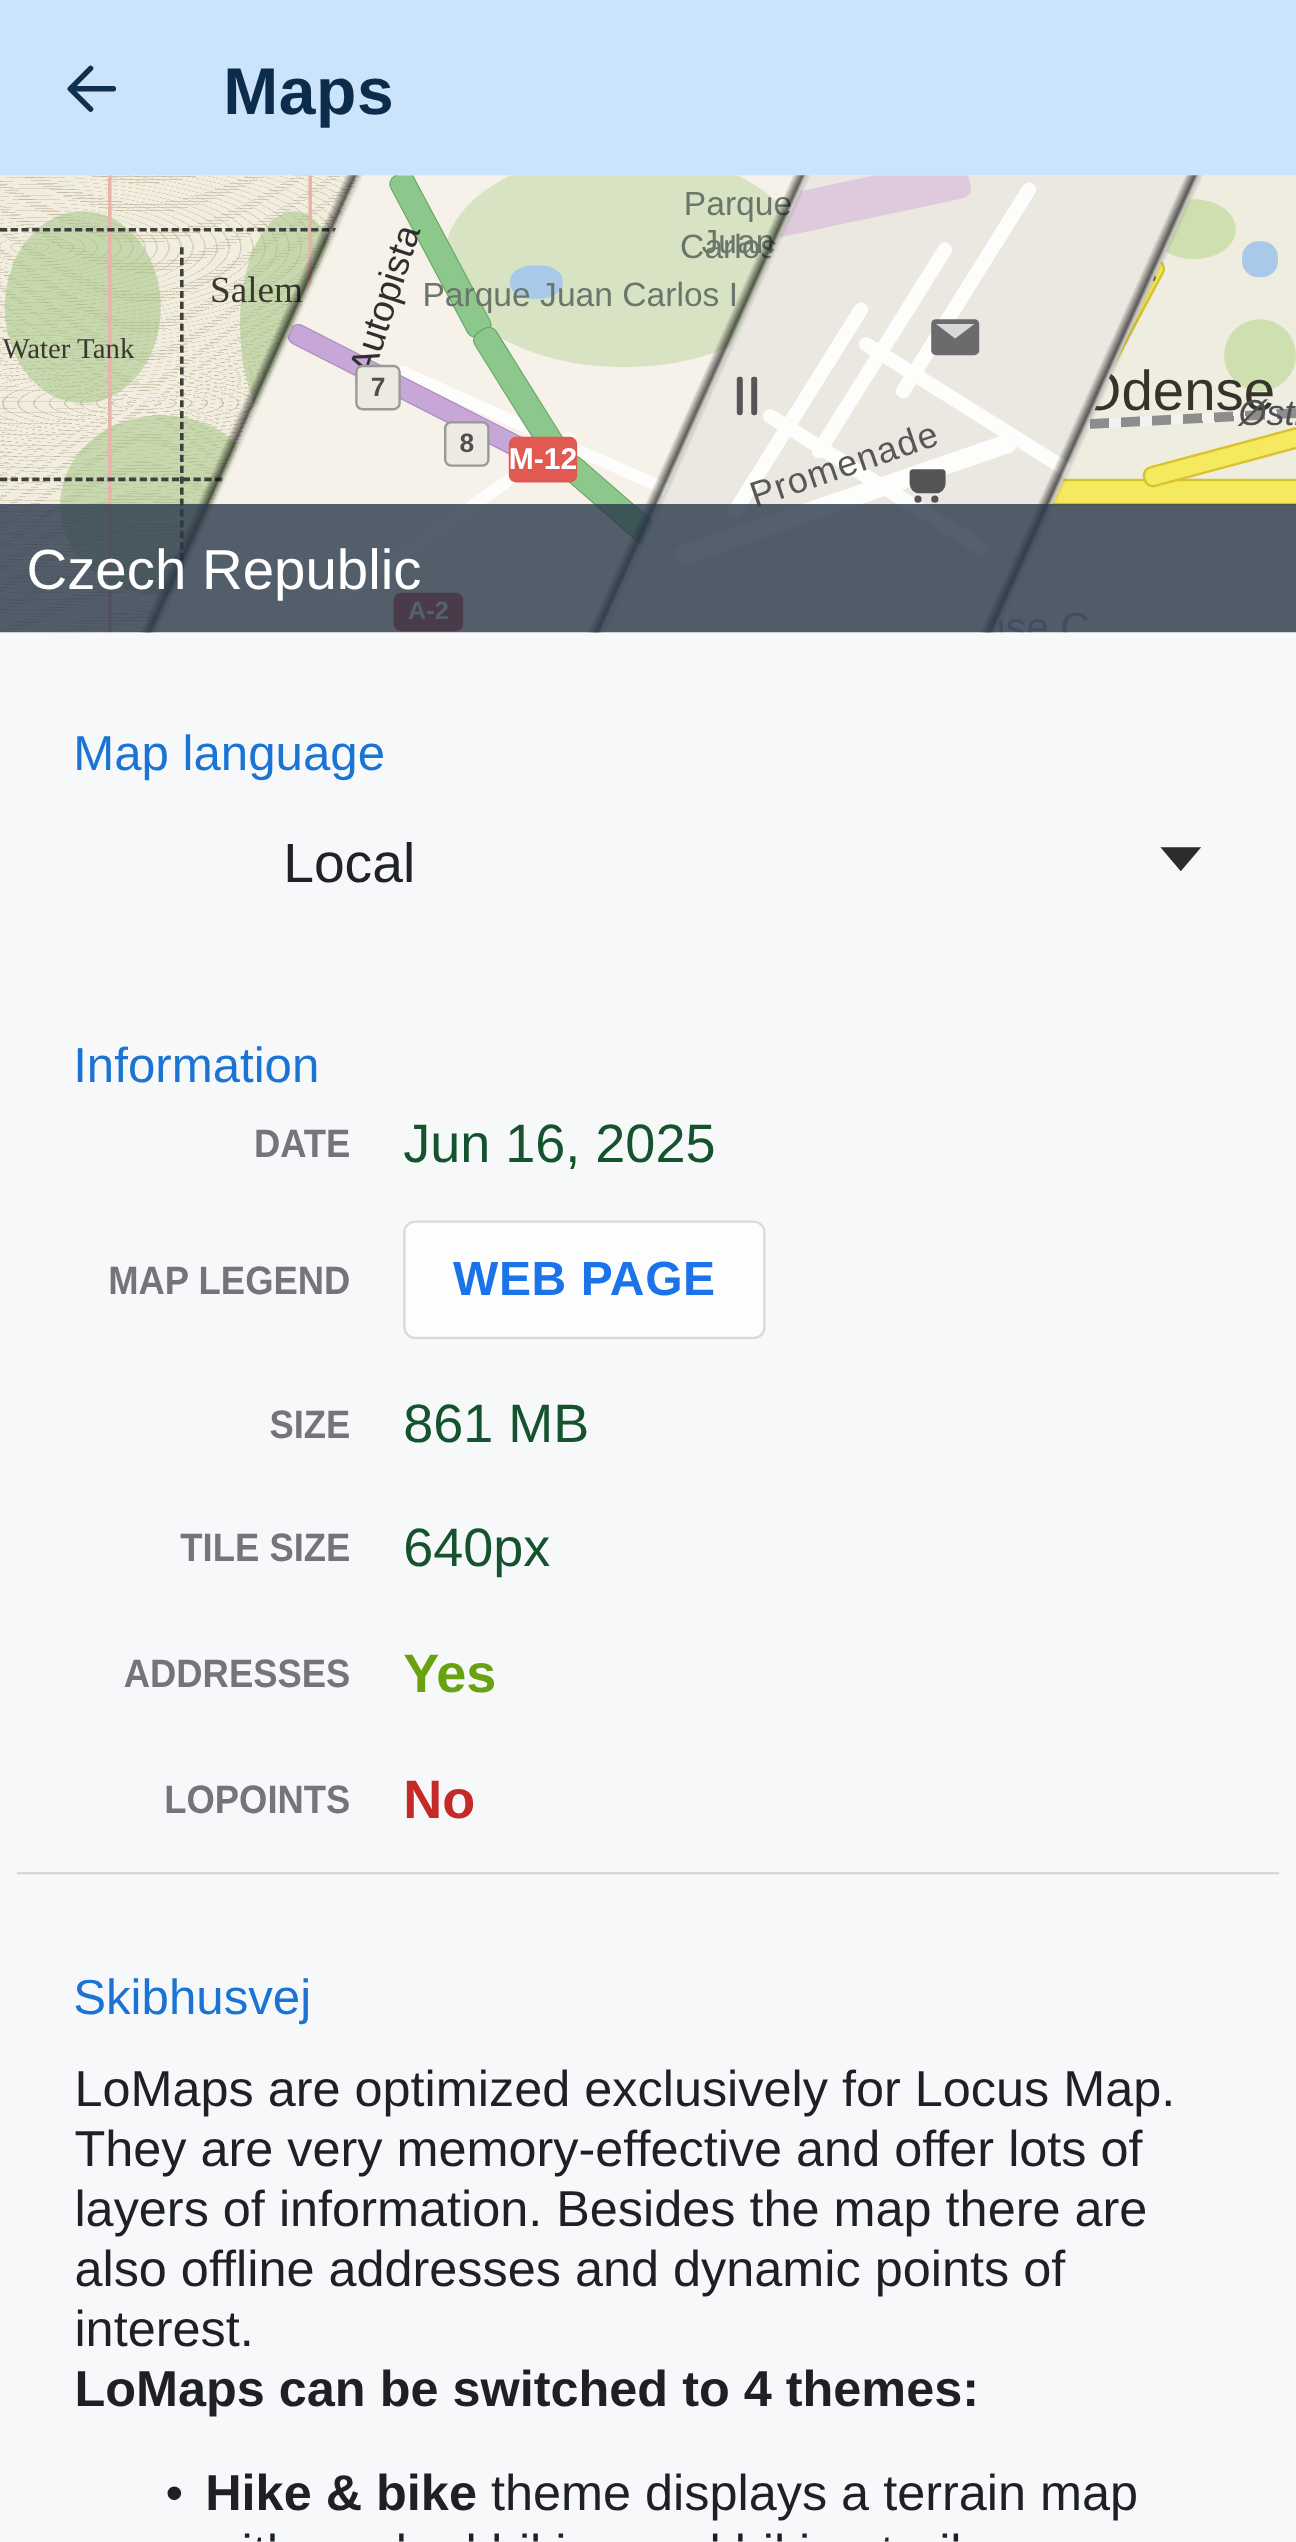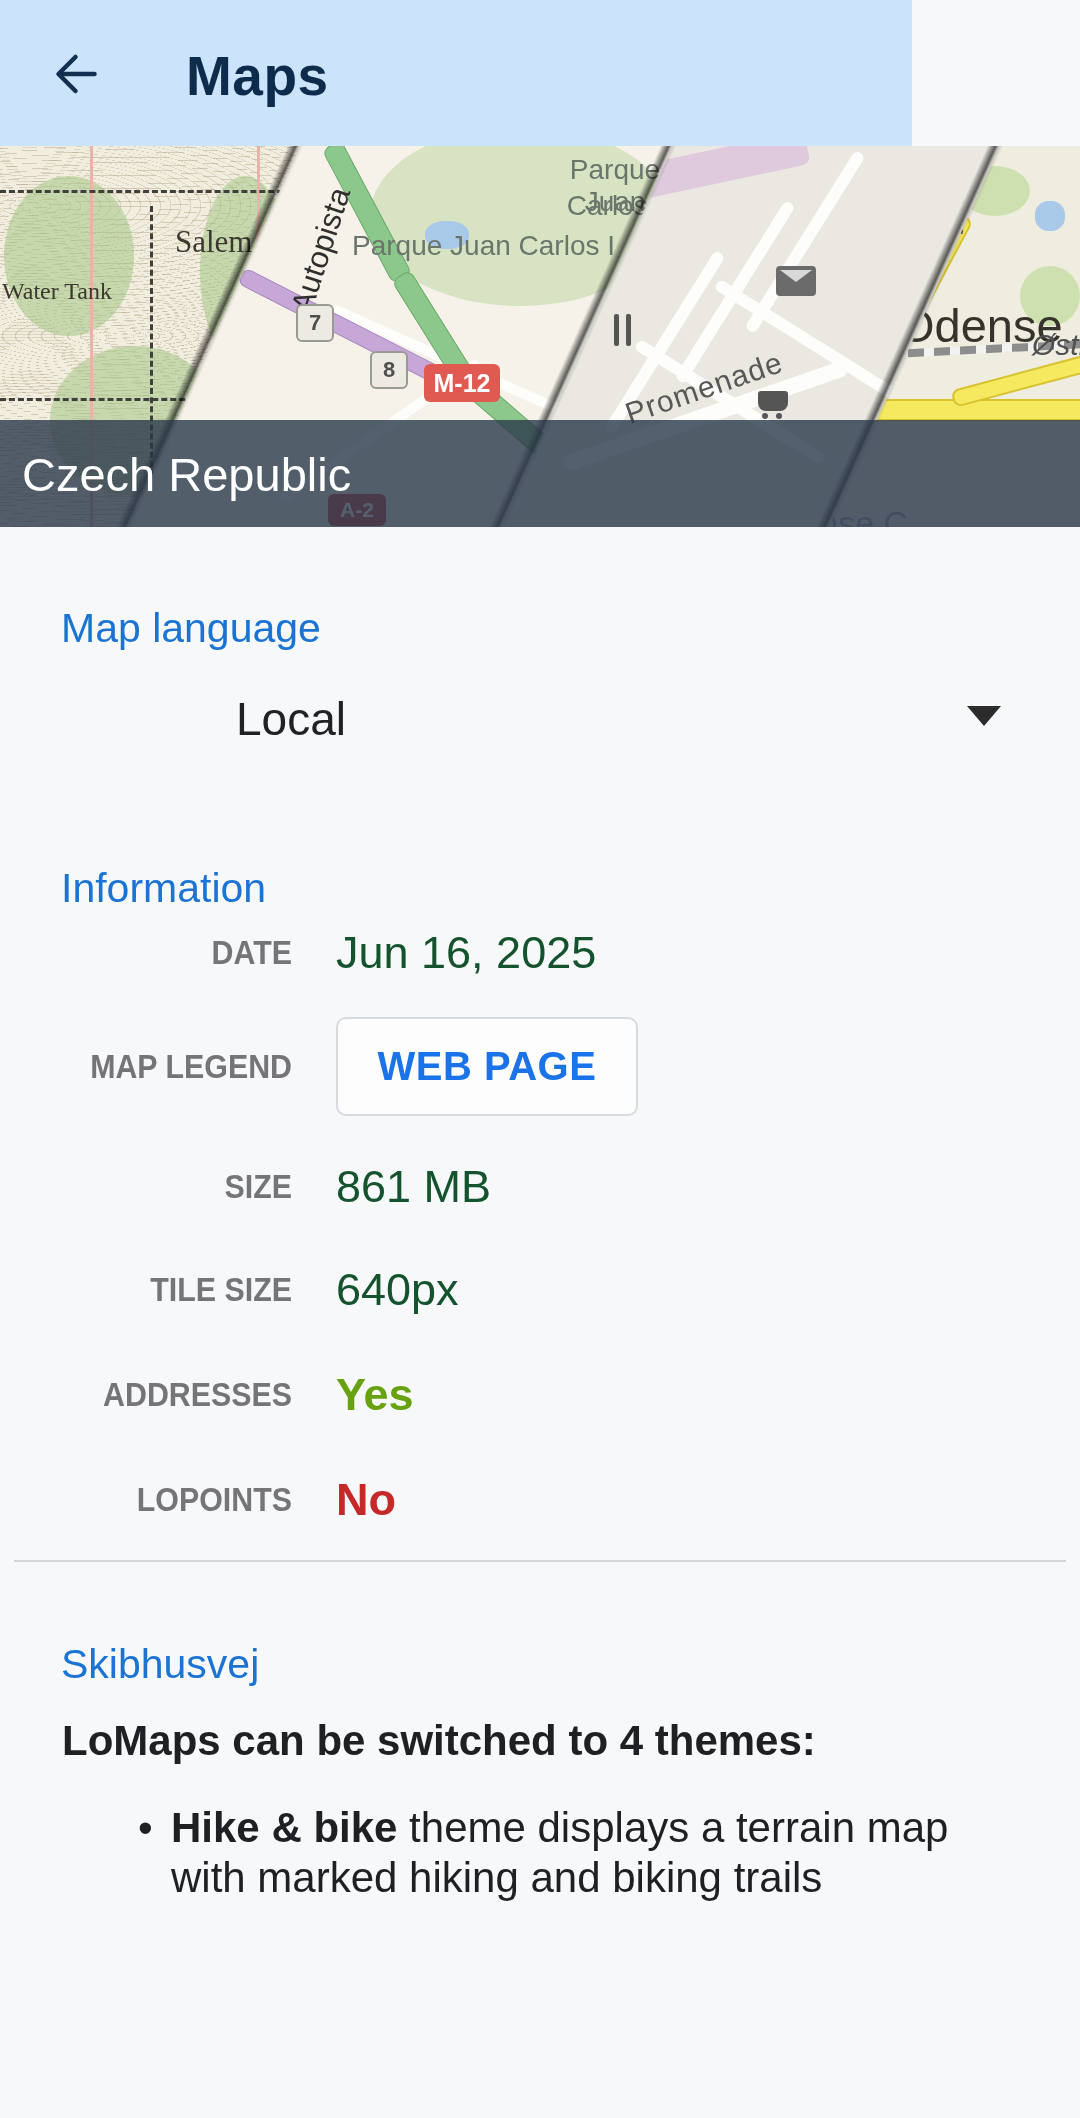--- a/index.html
+++ b/index.html
@@ -1,21 +1,21 @@
 <!DOCTYPE html>
 <html><head>
 <meta charset="utf-8">
 <style>
   html,body{margin:0;padding:0;}
   body{width:1080px;height:2118px;overflow:hidden;background:#f7f8fa;
        font-family:"Liberation Sans",sans-serif;position:relative;}
   .abs{position:absolute;}
 
   
-  .appbar{position:absolute;left:0;top:0;width:912px;height:146px;background:#cbe3fb;}
+  .appbar{position:absolute;left:0;top:0;width:1080px;height:146px;background:#cbe3fb;}
   .back-btn{position:absolute;left:48px;top:48px;width:56px;height:52px;cursor:pointer;}
   .app-title{position:absolute;left:186px;top:44px;font-size:55px;font-weight:700;color:#0d2b4b;letter-spacing:.5px;}
 
   
   .banner{position:absolute;left:0;top:146px;width:1080px;height:381px;overflow:hidden;background:#e9e7e1;}
   .panel{position:absolute;inset:0;}
   .p1{background:#f1eddf;
       background-image:
         repeating-radial-gradient(ellipse at 120px 190px, rgba(146,126,86,.30) 0 1.5px, transparent 1.5px 13px),
         repeating-radial-gradient(ellipse at 30px 60px, rgba(146,126,86,.22) 0 1.5px, transparent 1.5px 10px);
@@ -121,21 +121,21 @@
     <div class="road purple" style="left:228px;top:174px;width:235px;height:16px;transform:rotate(27deg);"></div>
     <div class="road green" style="left:291px;top:55px;width:150px;height:20px;transform:rotate(62deg);"></div>
     <div class="road green" style="left:369px;top:175px;width:132px;height:20px;transform:rotate(58deg);"></div>
     <div class="road green" style="left:459px;top:260px;width:96px;height:20px;transform:rotate(41deg);"></div>
     <div class="map-label" style="left:284px;top:160px;transform:rotate(-72deg);transform-origin:left top;color:#2f2f2f;font-size:31px;">Autopista</div>
     <div class="map-label" style="left:352px;top:84px;">Parque Juan Carlos I</div>
     <div class="map-label" style="left:540px;top:8px;width:150px;text-align:center;">Parque Juan</div>
     <div class="map-label" style="left:540px;top:44px;width:150px;text-align:center;">Carlos I</div>
     <div class="badge-sq" style="left:296px;top:158px;">7</div>
     <div class="badge-sq" style="left:370px;top:205px;">8</div>
-    <div class="badge-red" style="left:424px;top:218px;width:76px;height:38px;font-size:25px;">M-12</div>
+    <div class="badge-red" style="left:424px;top:218px;width:57px;height:38px;font-size:25px;">M-12</div>
     <div class="badge-red" style="left:328px;top:348px;width:58px;height:32px;font-size:21px;background:#c04848;">A-2</div>
     <div class="dim-label" style="left:545px;top:352px;">Avenida de América</div>
   </div>
 
   <div class="panel p3">
     <div class="road pale-purple" style="left:540px;top:12px;width:270px;height:34px;transform:rotate(-12deg);"></div>
     <div class="road white" style="left:560px;top:190px;width:210px;height:12px;transform:rotate(-58deg);"></div>
     <div class="road white" style="left:630px;top:140px;width:210px;height:12px;transform:rotate(-58deg);"></div>
     <div class="road white" style="left:700px;top:90px;width:210px;height:12px;transform:rotate(-58deg);"></div>
     <div class="road white" style="left:620px;top:250px;width:220px;height:12px;transform:rotate(32deg);"></div>
@@ -210,18 +210,23 @@
 <div class="info-row" style="top:1470px;">
   <span class="info-label">LOPOINTS</span>
   <span class="info-value val-red">No</span>
 </div>
 
 <div class="divider"></div>
 
 <h2 class="section-h" style="top:1607px;">Skibhusvej</h2>
 
 <div class="desc-block">
+  <p class="desc-par">LoMaps are optimized exclusively for Locus Map.
+They are very memory-effective and offer lots of
+layers of information. Besides the map there are
+also offline addresses and dynamic points of
+interest.</p>
   <p class="desc-heading">LoMaps can be switched to 4 themes:</p>
   <ul class="desc-list">
     <li><b>Hike &amp; bike</b><span class="pre"> theme displays a terrain map
 with marked hiking and biking trails</span></li>
   </ul>
 </div>
 
 </body></html>

